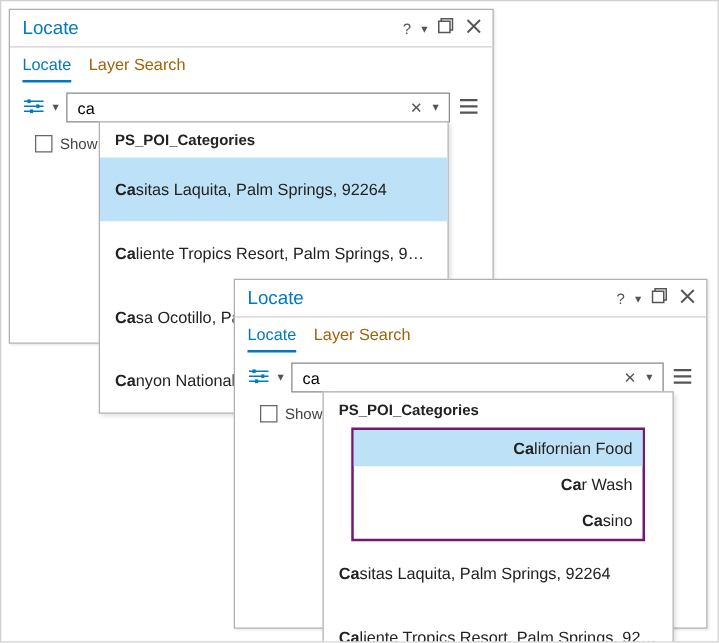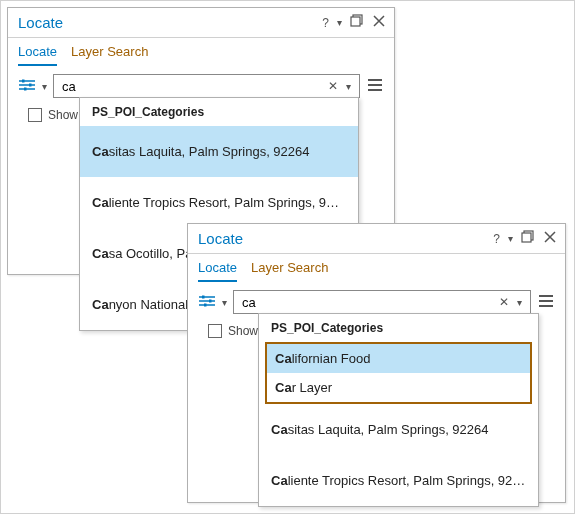--- a/index.html
+++ b/index.html
@@ -126,22 +126,23 @@
     font-size: 13px;
     color: #222;
     cursor: pointer;
     white-space: nowrap;
     overflow: hidden;
     text-overflow: ellipsis;
   }
   .sugg-item .bold { font-weight: 700; }
   .sugg-item.hl { background: #bde2f7; }
   .group-box {
-    border: 2px solid #a16207;
-    margin: 0 6px;
+    border: 2px solid #701a75;
+    margin: 0 22px;
+    text-align: right;
   }
   .group-box .sugg-item { padding: 7px 8px; }
   svg.ico { width:14px; height:14px; }
 </style>
 </head>
 <body>
 
 <div class="panel" style="left:6px; top:6px; width:388px; height:268px;">
   <div class="title-bar">
     <span class="title-text">Locate</span>
@@ -249,19 +250,20 @@
   <div class="show-row">
     <div class="checkbox"></div>
     <span>Show</span>
   </div>
 </div>
 
 <div class="suggestions" style="left:257px; top:312px; width:281px;">
   <div class="sugg-header">PS_POI_Categories</div>
   <div class="group-box" id="suggBgroup">
       <div class="sugg-item hl"><span class="bold">Ca</span><span>lifornian Food</span></div>
-      <div class="sugg-item"><span class="bold">Ca</span><span>r Layer</span></div>
+      <div class="sugg-item"><span class="bold">Ca</span><span>r Wash</span></div>
+      <div class="sugg-item"><span class="bold">Ca</span><span>sino</span></div>
     </div>
   <div id="suggBrest">
       <div class="sugg-item"><span class="bold">Ca</span><span>sitas Laquita, Palm Springs, 92264</span></div>
       <div class="sugg-item"><span class="bold">Ca</span><span>liente Tropics Resort, Palm Springs, 92264</span></div>
     </div>
 </div>
 
 </body></html>

